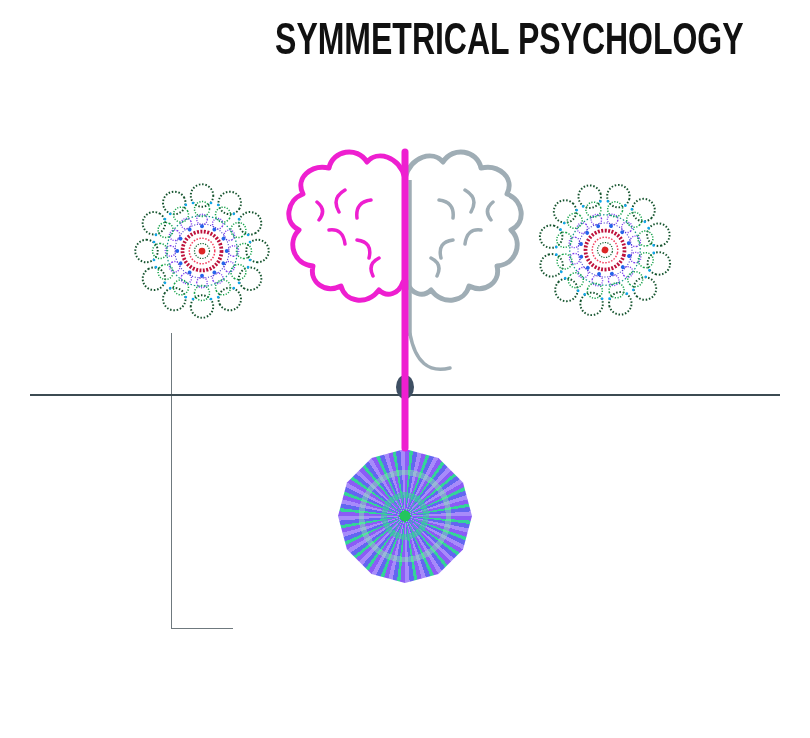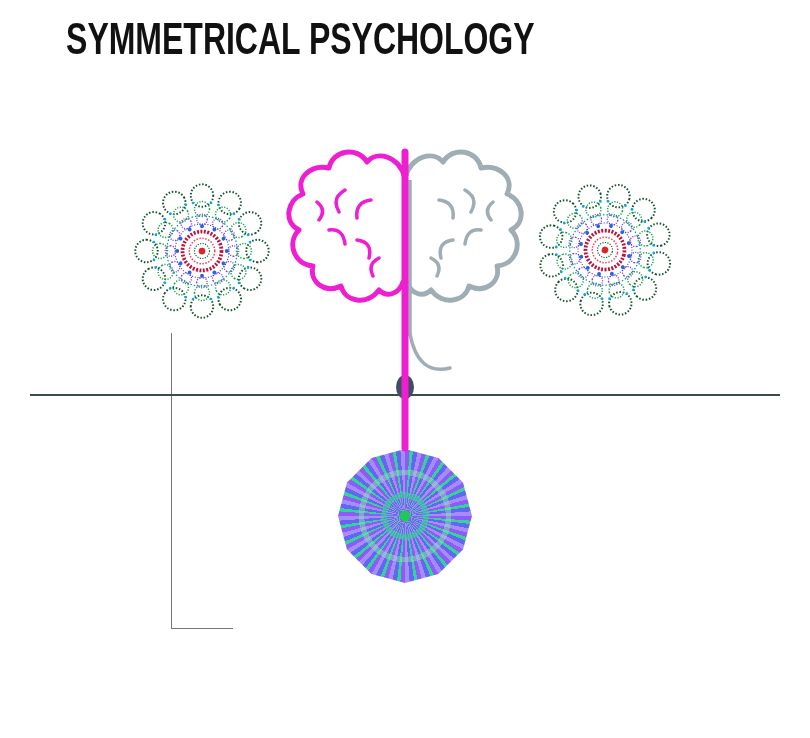--- a/index.html
+++ b/index.html
@@ -5,21 +5,21 @@
   html,body{margin:0;padding:0;background:#ffffff;}
   .canvas{
     position:relative;
     width:810px;height:738px;
     background:#ffffff;
     overflow:hidden;
     font-family:"Liberation Sans", sans-serif;
   }
   .title-wrap{
     position:absolute;top:14px;left:0;width:810px;
-    text-align:left;
+    text-align:right;
   }
   .title{
     display:inline-block;
     font-size:41px;
     font-weight:700;
     color:#111111;
     letter-spacing:0px;
     transform:scaleX(0.78) scaleY(1.08);
     transform-origin:center top;
     white-space:nowrap;

